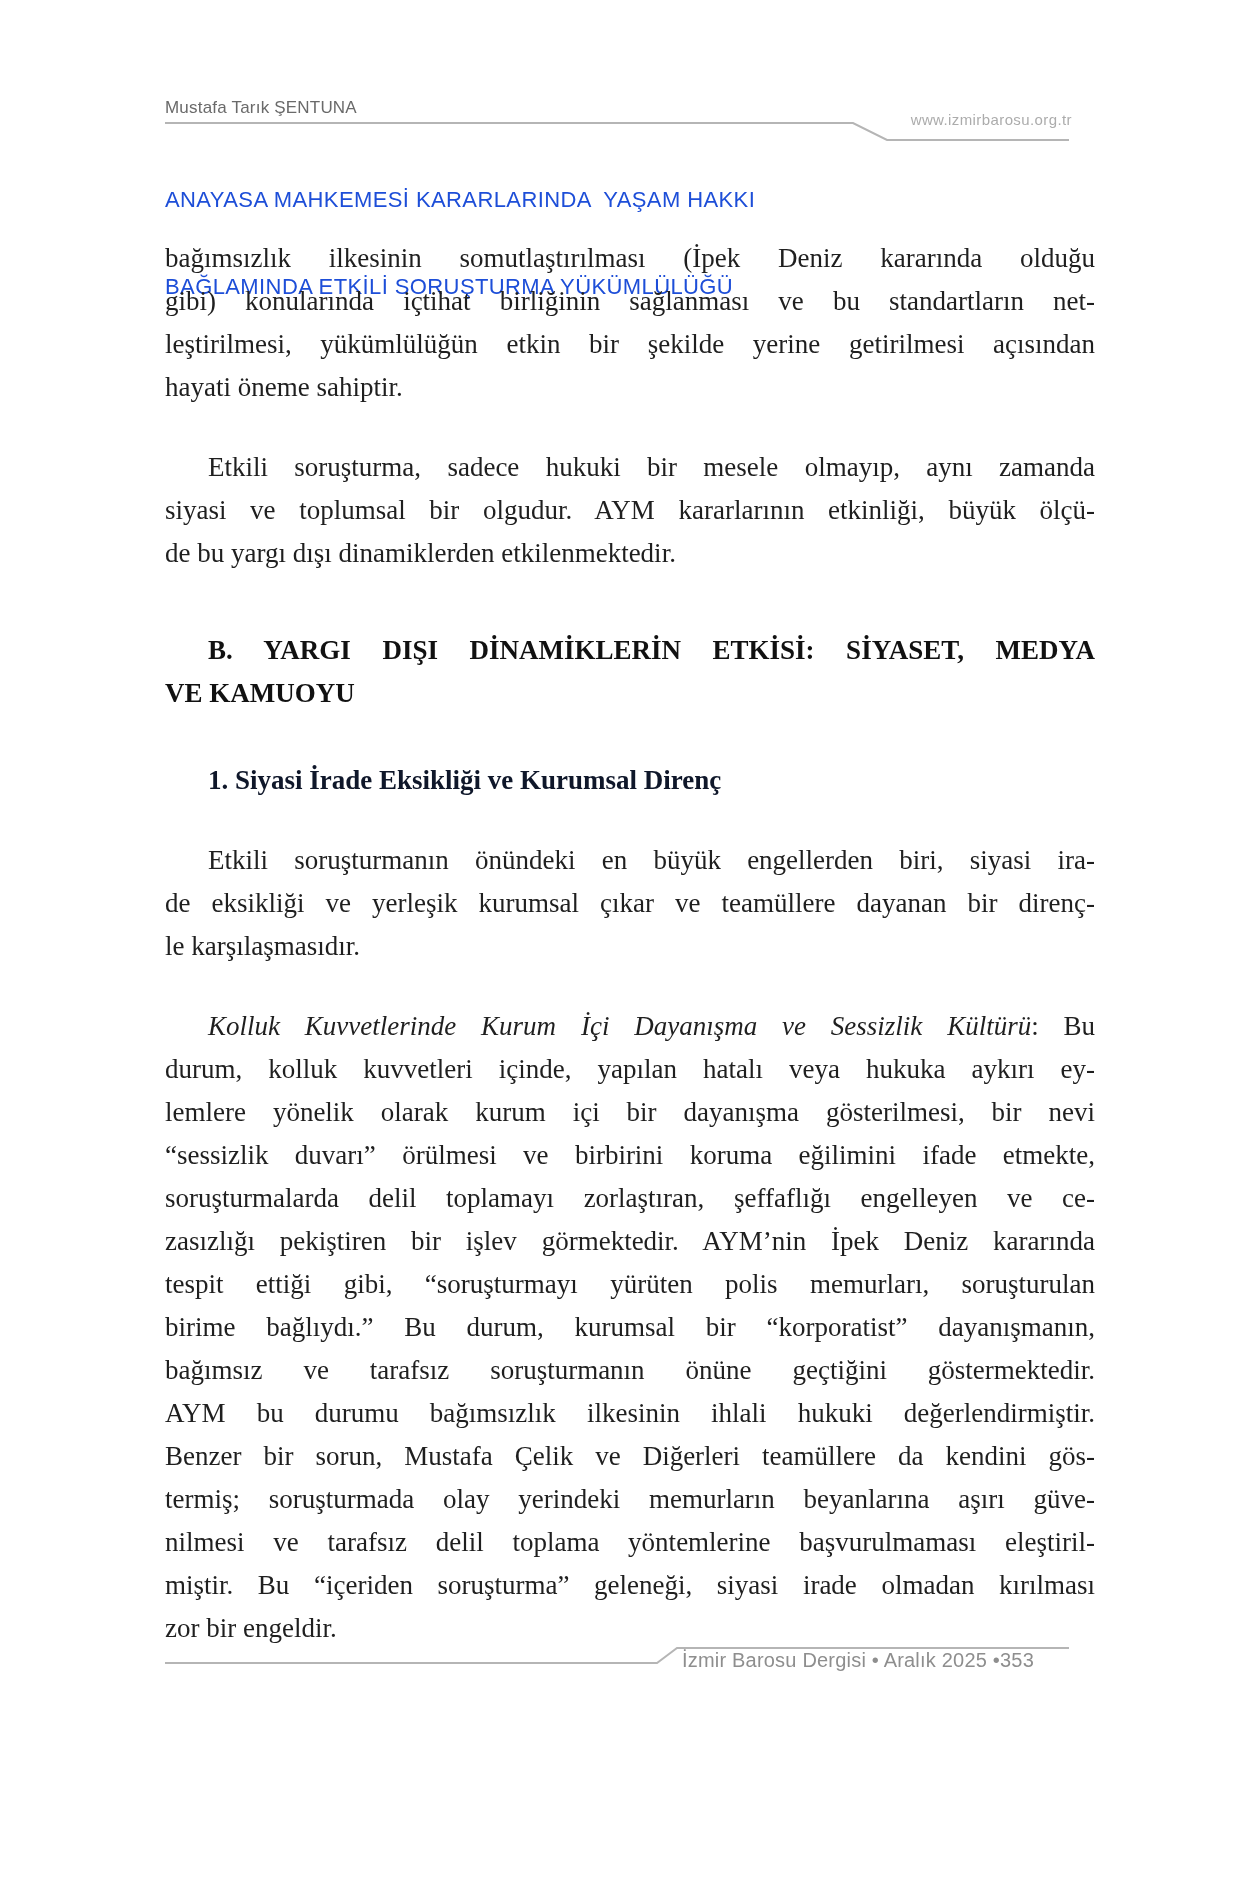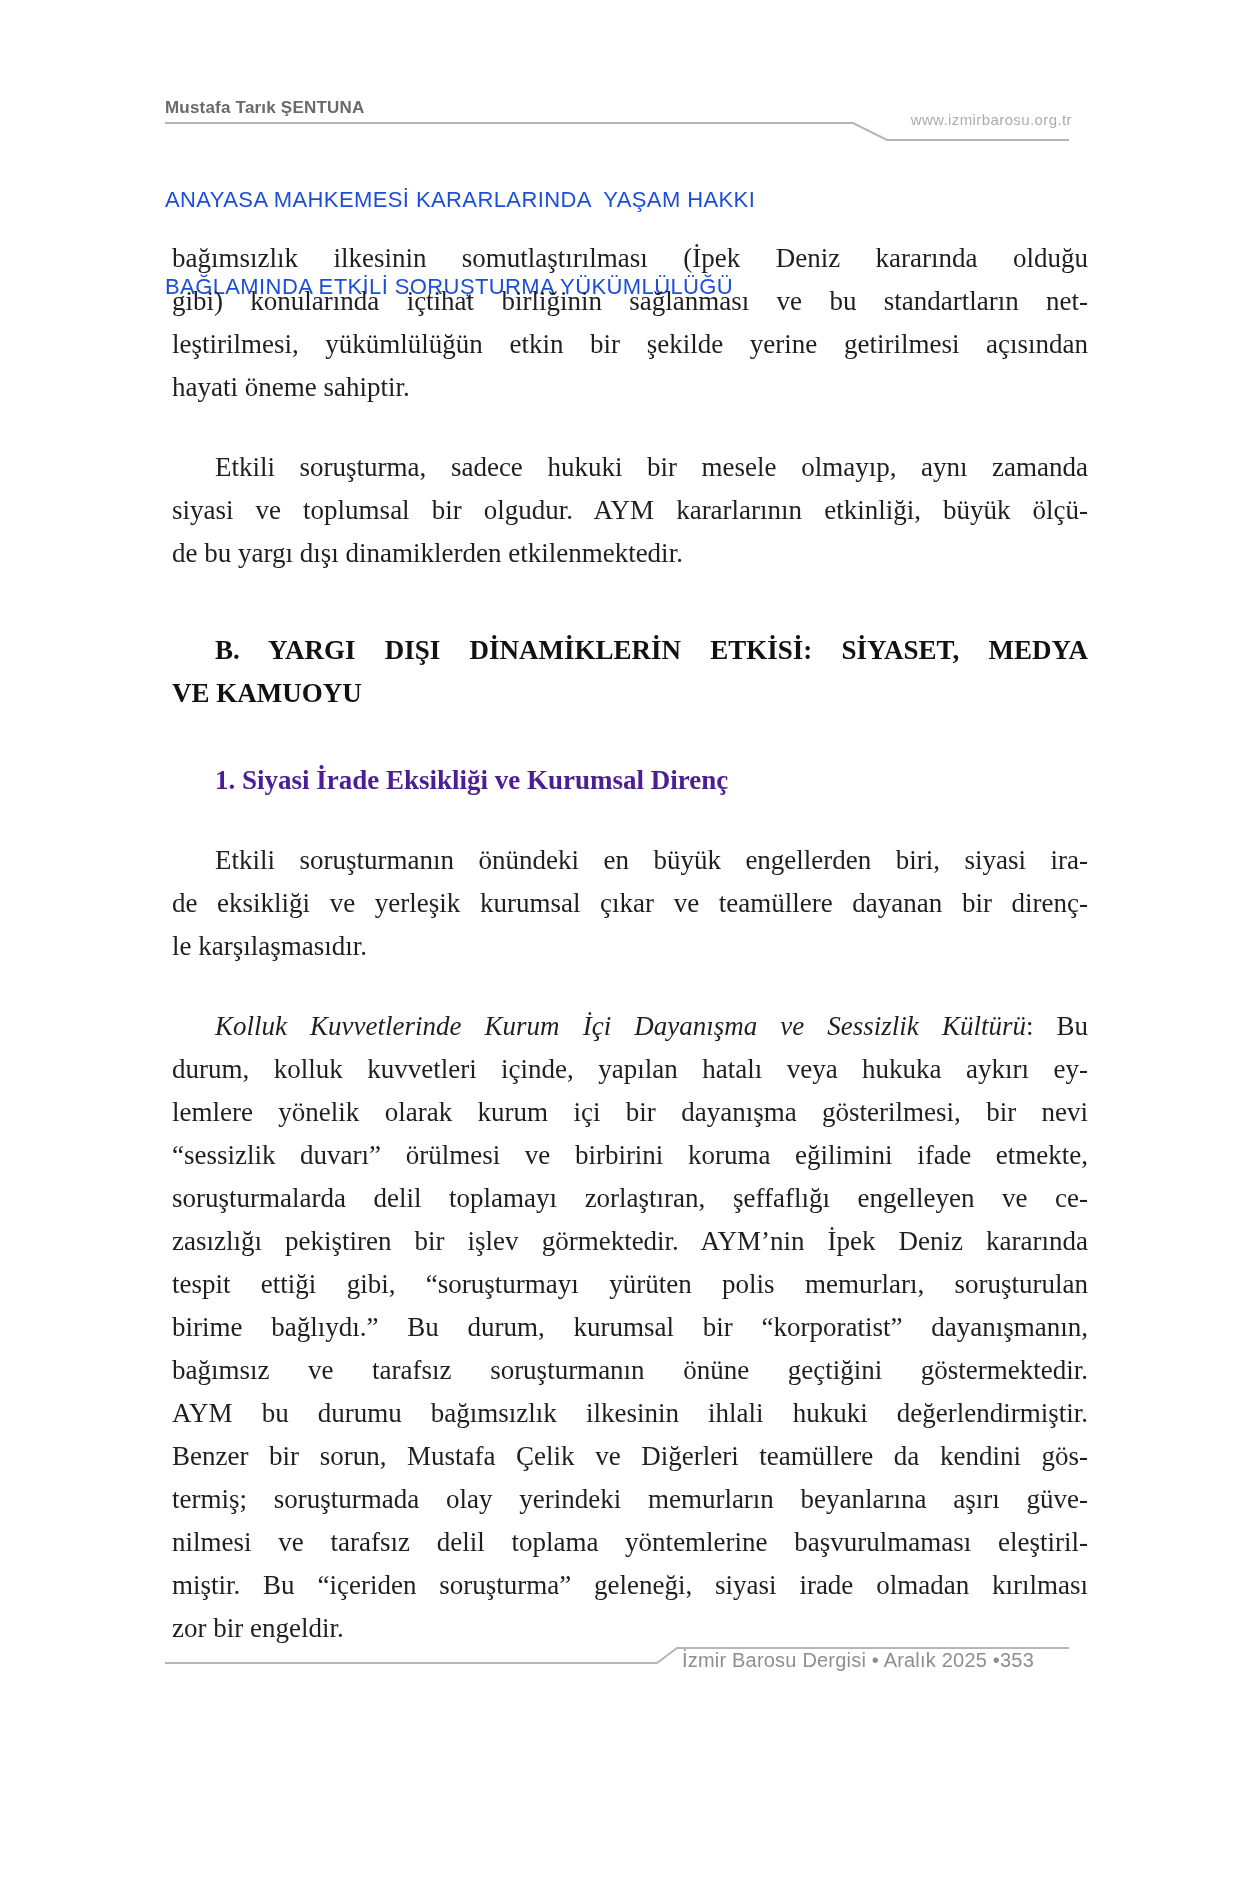--- a/index.html
+++ b/index.html
@@ -7,44 +7,44 @@
     position:relative;
     width:1260px;height:1890px;
     background:#ffffff;
     overflow:hidden;
     font-family:"Liberation Serif",serif;
   }
   
   .author{
     position:absolute;left:165px;top:98px;
     font-family:"Liberation Sans",sans-serif;
-    font-weight:bold;font-size:17px;color:#6a6a6a;
+    font-weight:normal;font-size:17px;color:#6a6a6a;
     letter-spacing:.2px;
   }
   .header-rule{position:absolute;left:165px;top:117px;}
   .site{
     position:absolute;top:111px;right:188px;
     font-family:"Liberation Sans",sans-serif;
     font-size:15px;color:#acacac;letter-spacing:.4px;
   }
   .doc-title{
     position:absolute;left:165px;top:127px;
     font-family:"Liberation Sans",sans-serif;
     font-size:22px;line-height:29px;color:#1d4ed8;
     letter-spacing:.4px;white-space:pre-wrap;
   }
   
   .body-col{
     position:absolute;left:165px;top:237px;width:930px;
     font-size:27px;color:#1f1f1f;
   }
-  .block{margin:7px;}
+  .block{margin:0;}
   .block.p{margin-top:37px;}
   .block.h2{margin-top:54px;font-weight:bold;color:#111;}
-  .block.h3{margin-top:44px;font-weight:bold;color:#4c1d95;}
+  .block.h3{margin-top:44px;font-weight:bold;color:#0f172a;}
   .block:first-child{margin-top:0;}
   .line{
     height:43px;line-height:43px;
     text-align:justify;text-align-last:justify;
     white-space:nowrap;
   }
   .line.last{text-align-last:left;}
   .block .line.first{text-indent:43px;}
   .block.noindent .line.first{text-indent:0;}
   .it{font-style:italic;}

